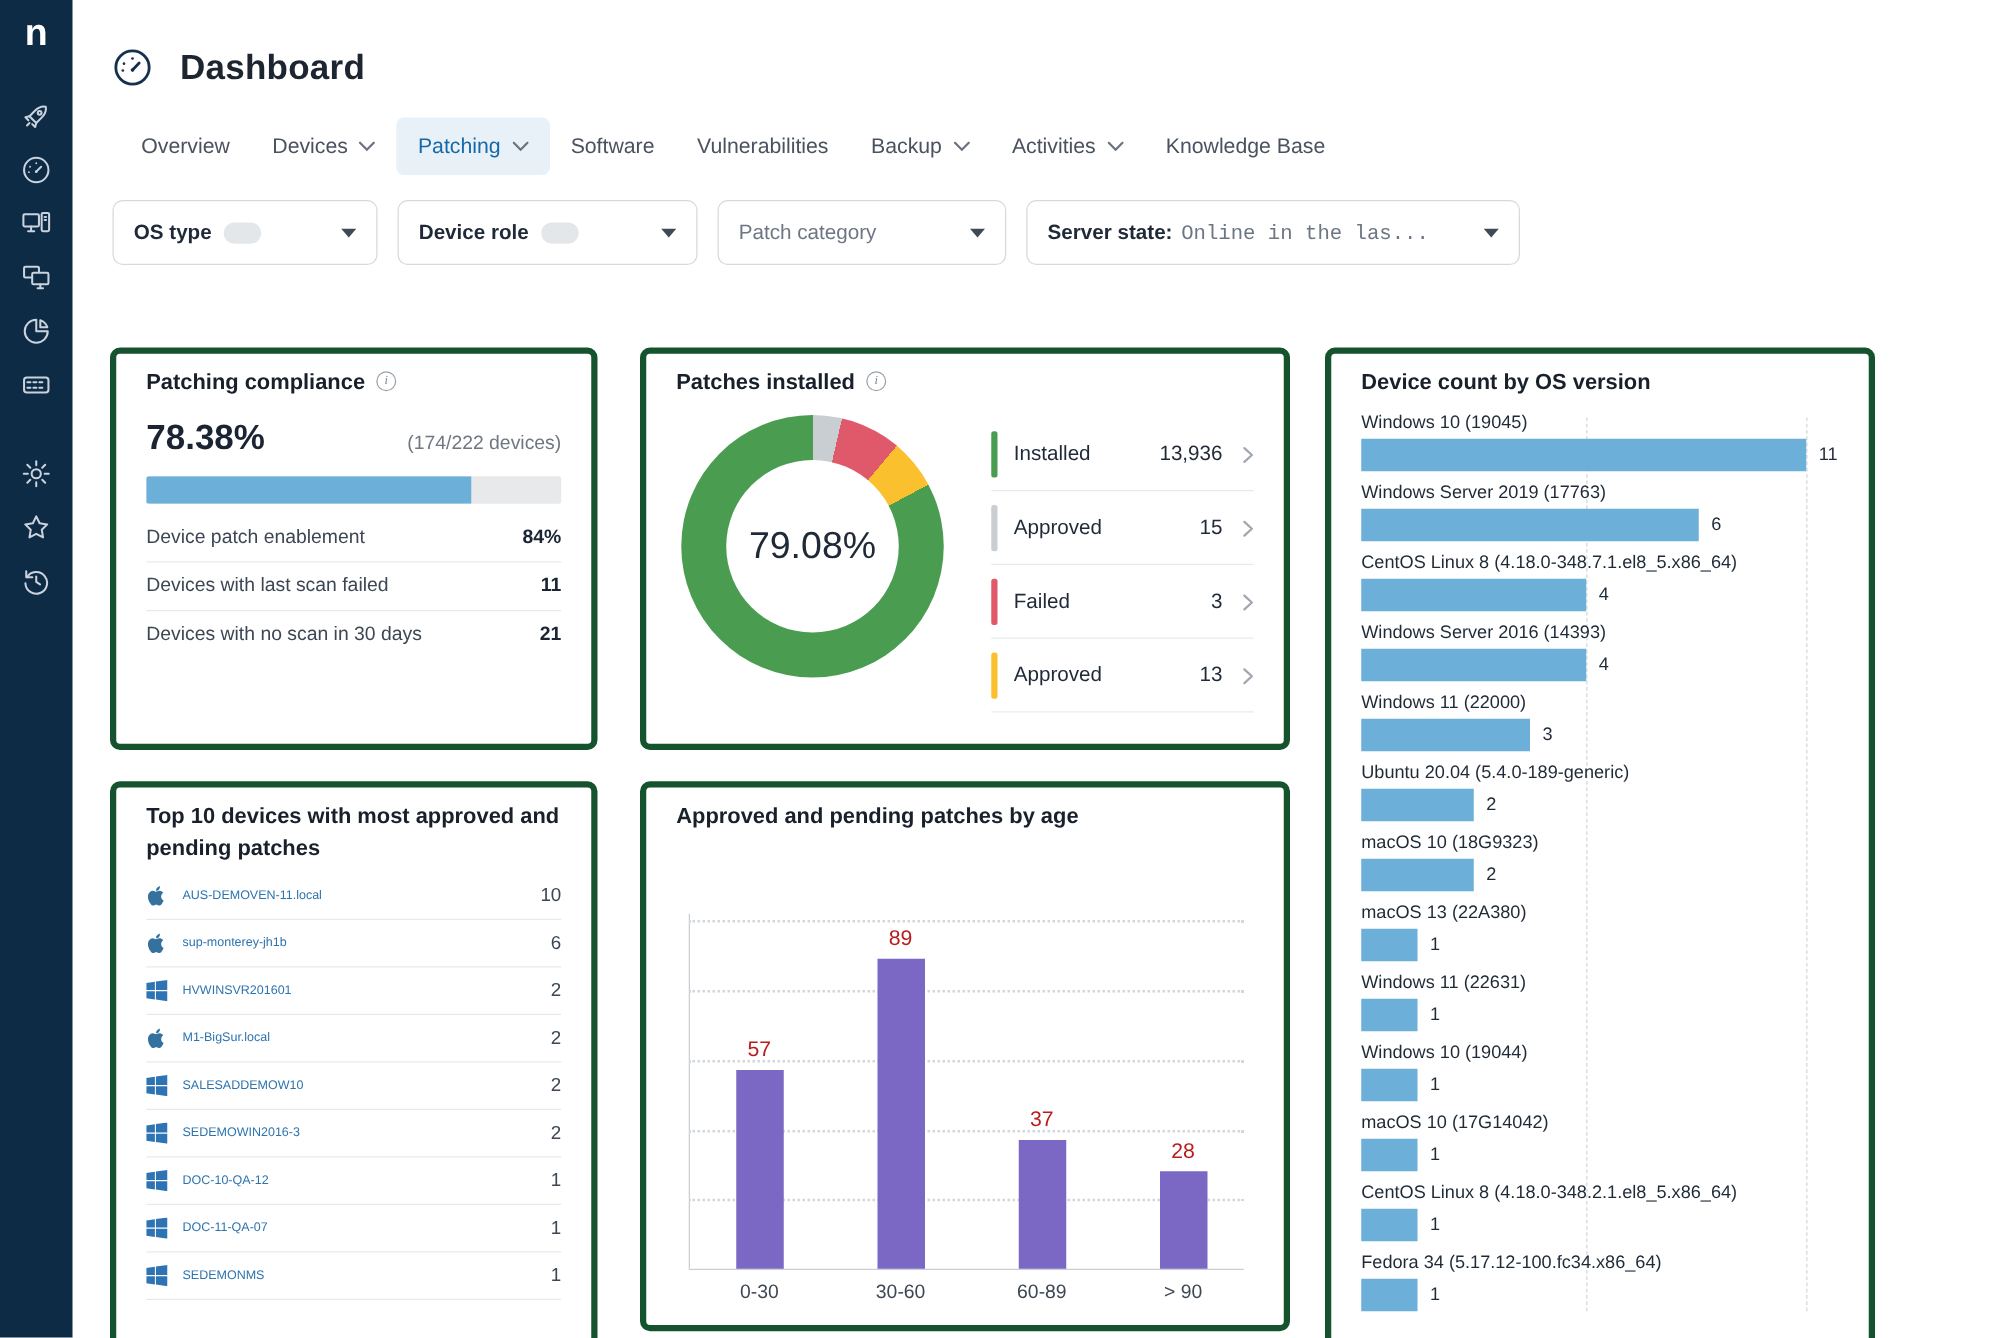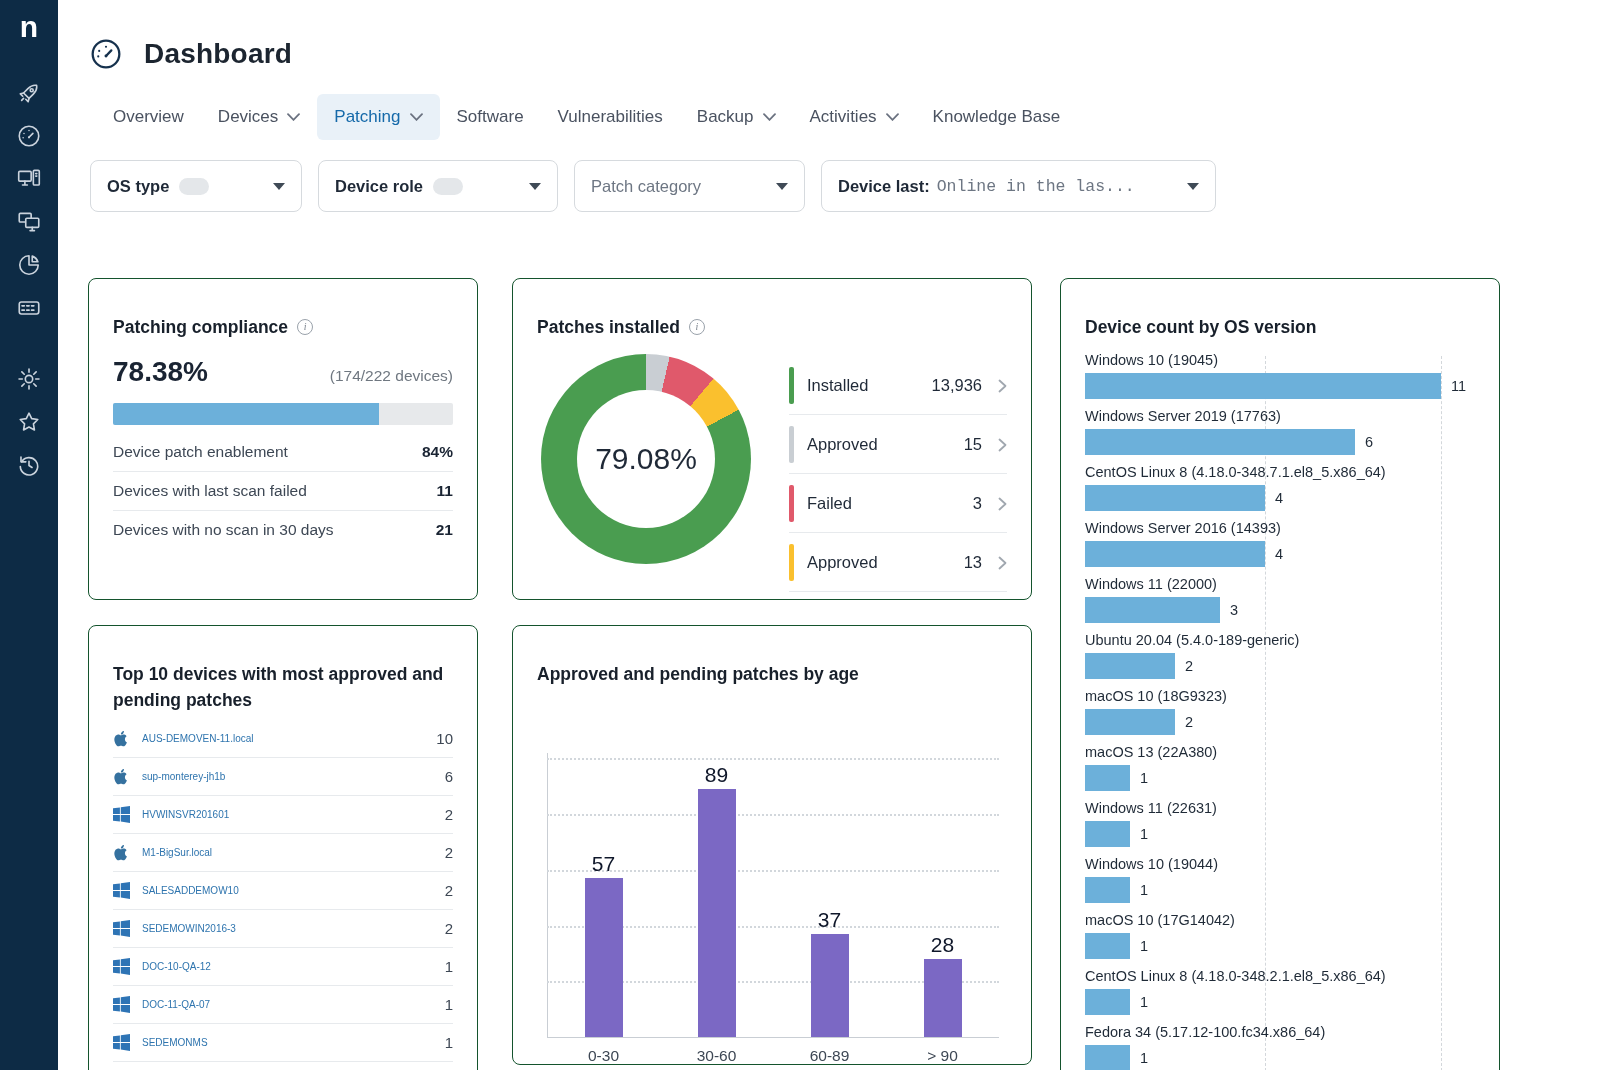--- a/index.html
+++ b/index.html
@@ -35,22 +35,22 @@
     display:flex; align-items:center; padding:0 16px; font-size:16.5px; cursor:pointer; }
   .filter .flabel { font-weight:600; color:#1f2937; }
   .filter .flabel.muted { font-weight:400; color:#6d7683; }
   .filter .fvalue { color:#6d7683; margin-left:7px;font-family:Liberation Mono, monospace; }
   .pill { width:30px; height:17px; background:#e4e7ea; border-radius:9px; margin-left:10px; }
   .caret { width:0; height:0; border-left:6px solid transparent; border-right:6px solid transparent;
     border-top:7px solid #3f4a56; margin-left:auto; }
   .filter.w1{width:212px} .filter.w2{width:240px} .filter.w3{width:231px} .filter.w4{width:395px}
 
   
-  .card { position:absolute; background:#fff; border:1px solid #14532d; border-radius:8px;
-    padding:35px 24px; }
+  .card { position:absolute; background:#fff; border:5px solid #14532d; border-radius:8px;
+    padding:9px 24px; }
   .card-title-row { display:flex; align-items:center; gap:9px; }
   .card-title { font-size:17.5px; font-weight:700; color:#18202b; line-height:1.5; }
   .info-icon { width:16px; height:16px; border:1.3px solid #9aa2ab; border-radius:50%;
     color:#7b838d; font-size:10px; line-height:13px; text-align:center;
     font-family:"Liberation Serif", serif; font-style:italic; cursor:pointer; flex:none; }
 
   #card-compliance { left:30px; top:278px; width:390px; height:322px; }
   #card-patches    { left:454px; top:278px; width:520px; height:322px; }
   #card-os         { left:1002px; top:278px; width:440px; height:815px; }
   #card-devices    { left:30px;  top:625px; width:390px; height:470px; }
@@ -97,21 +97,21 @@
   .dev-row svg { width:17px; height:17px; flex:none; }
   .dev-name { margin-left:12px; font-size:10px; color:#2e74ae; cursor:pointer; }
   .dev-value { margin-left:auto; font-size:15px; color:#3d4754; }
 
   
   .age-chart { position:relative; margin-top:30px; height:352px; }
   .axis-y { position:absolute; left:10px; top:36px; width:1px; height:284px; background:#c9ced4; }
   .axis-x { position:absolute; left:10px; right:8px; top:320px; height:1px; background:#c9ced4; }
   .hgrid { position:absolute; left:10px; right:8px; height:0; border-top:2px dotted #d2d7dc; }
   .vbar { position:absolute; width:38px; background:#7b68c4; }
-  .vbar-value { position:absolute; width:60px; text-align:center; font-size:21px; color:#0f172a; }
+  .vbar-value { position:absolute; width:60px; text-align:center; font-size:17px; color:#b91c1c; }
   .x-label { position:absolute; width:90px; text-align:center; top:330px; font-size:15.5px; color:#3d4754; }
 </style>
 </head>
 <body>
 
 <div class="sidebar">
   <div class="logo">n</div>
   <div class="side-icons">
     <div class="side-icon">
       <svg viewBox="0 0 24 24">
@@ -243,21 +243,21 @@
     <div class="filter w2">
       <span class="flabel">Device role</span>
       <span class="pill"></span>
       <span class="caret"></span>
     </div>
     <div class="filter w3">
       <span class="flabel muted">Patch category</span>
       <span class="caret"></span>
     </div>
     <div class="filter w4">
-      <span class="flabel">Device last:</span>
+      <span class="flabel">Server state:</span>
       <span class="fvalue">Online in the las...</span>
       <span class="caret"></span>
     </div>
   </div>
 
   <div class="card" id="card-compliance">
     <div class="card-title-row">
       <span class="card-title">Patching compliance</span>
       <span class="info-icon">i</span>
     </div>

